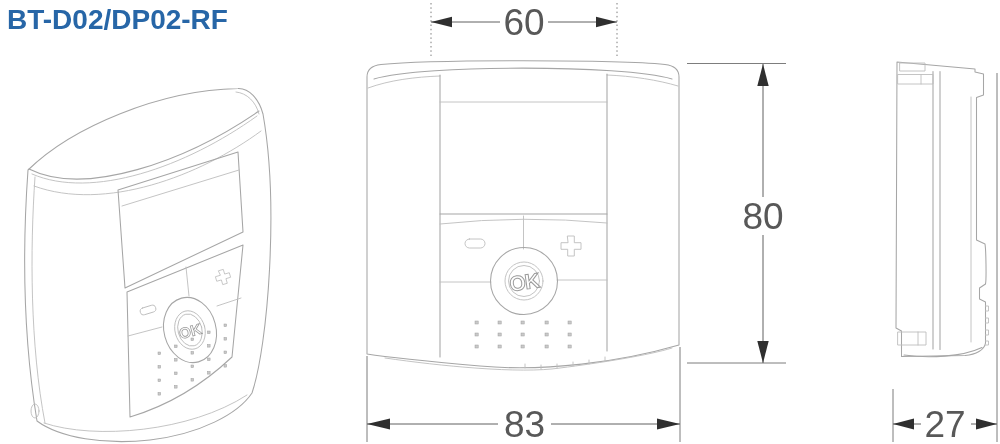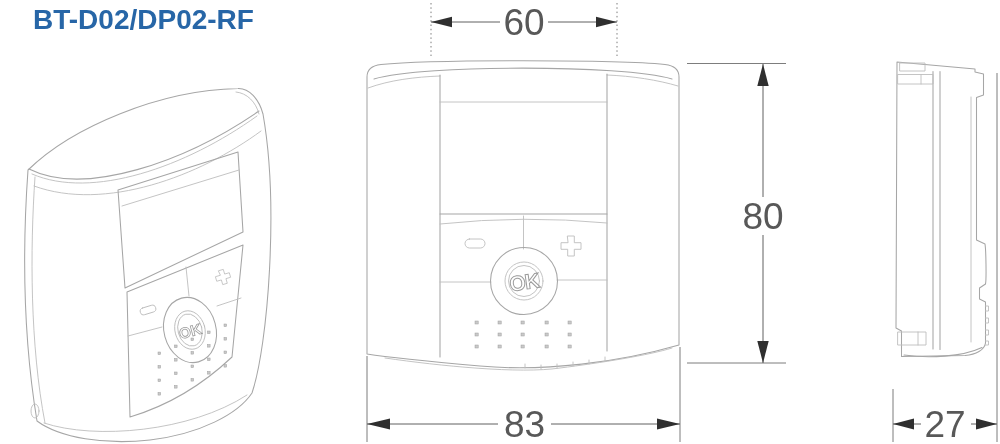--- a/index.html
+++ b/index.html
@@ -1,19 +1,19 @@
 <!DOCTYPE html>
 <html><head>
 <meta charset="utf-8">
 <style>
   html,body{margin:0;padding:0;background:#fff;}
   .stage{position:relative;width:1000px;height:444px;background:#ffffff;overflow:hidden;
          font-family:"Liberation Sans",sans-serif;}
   .title{position:absolute;left:7px;top:4px;font-size:28px;font-weight:bold;
-         color:#2766a7;letter-spacing:0px;white-space:nowrap;margin-left:26px;}
+         color:#2766a7;letter-spacing:0px;white-space:nowrap;}
   svg{position:absolute;left:0;top:0;}
   .ln{stroke:#a6a6a6;fill:none;stroke-width:1.05;stroke-linejoin:round;stroke-linecap:round;}
   .lt{stroke:#bdbdbd;fill:none;stroke-width:.9;stroke-linejoin:round;stroke-linecap:round;}
   .wh{fill:#ffffff;}
   .dim{stroke:#606060;fill:none;stroke-width:1;}
   .ext{stroke:#7d7d7d;fill:none;stroke-width:1;}
   .dot-ext{stroke:#7d7d7d;fill:none;stroke-width:1;stroke-dasharray:1.5 2.8;}
   .arrow{fill:#2f2f2f;stroke:none;}
   .dimtext{fill:#585858;font-size:37px;font-family:"Liberation Sans",sans-serif;}
   .oktext{font-family:"Liberation Sans",sans-serif;font-weight:bold;fill:none;stroke:#9b9b9b;}

